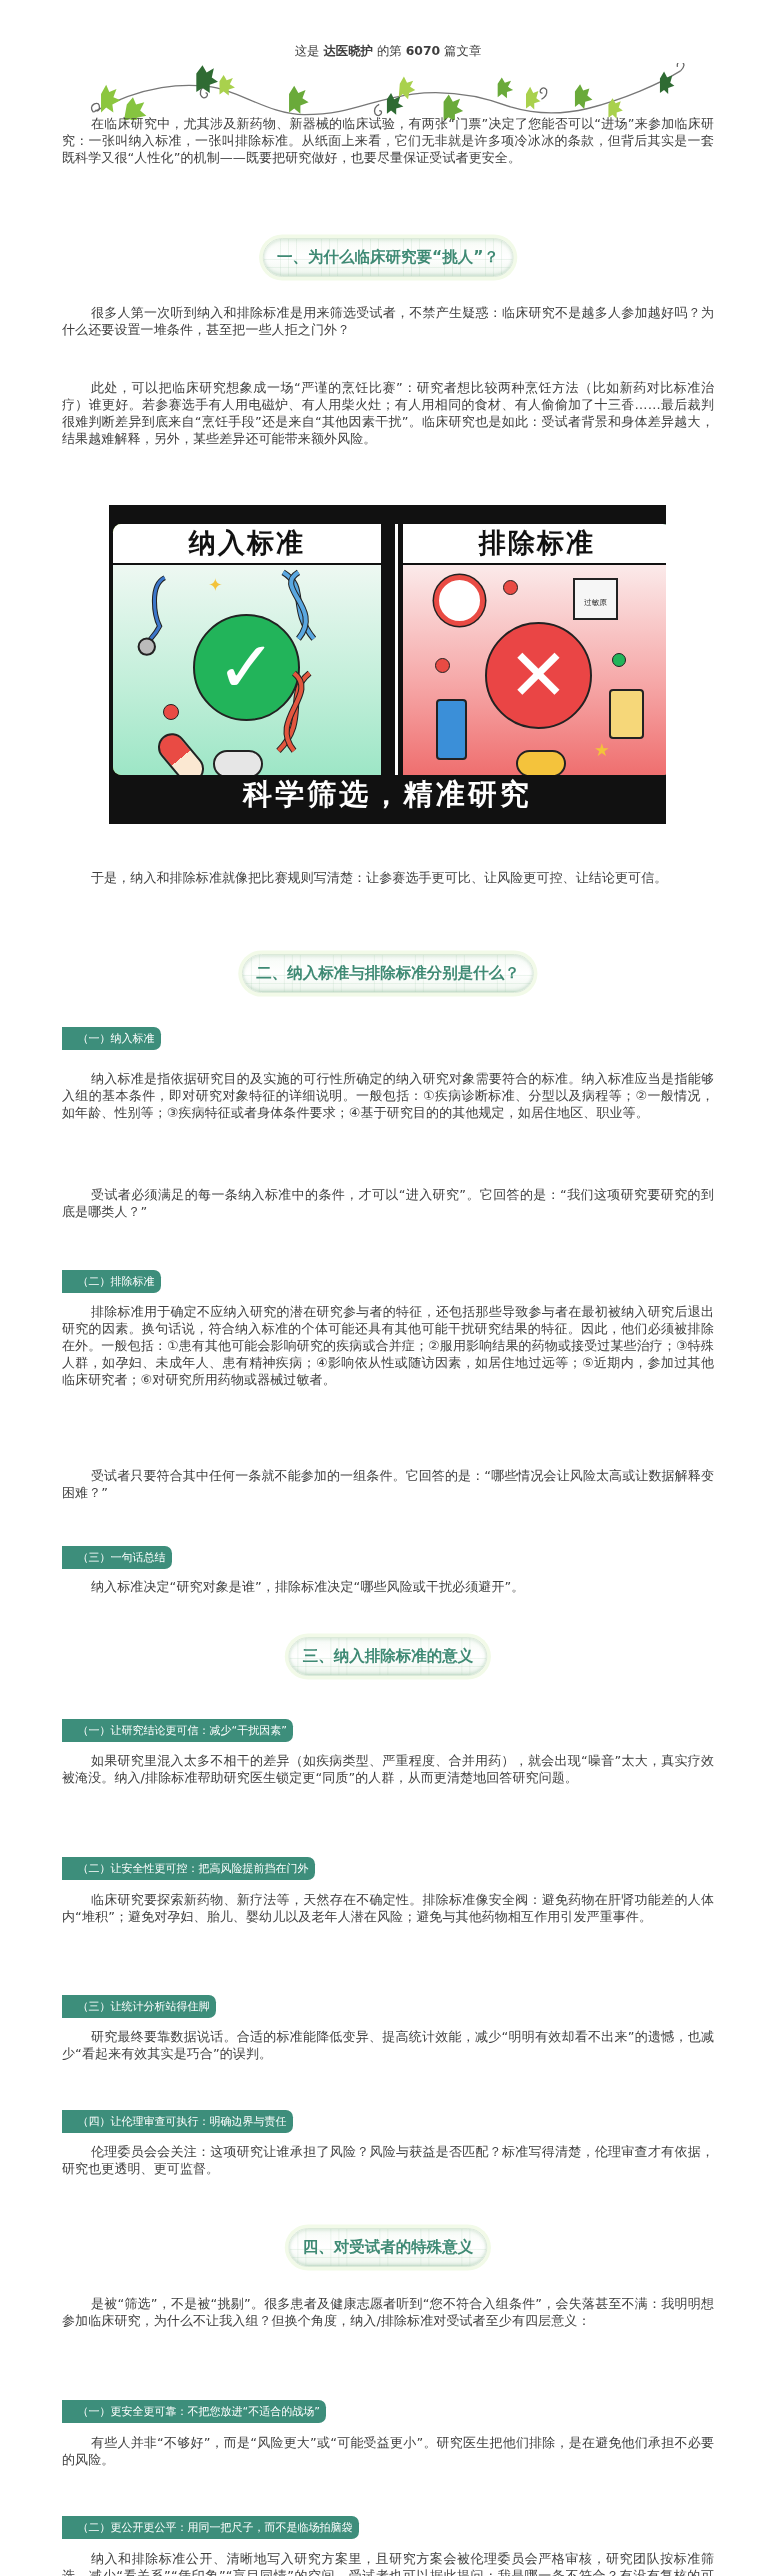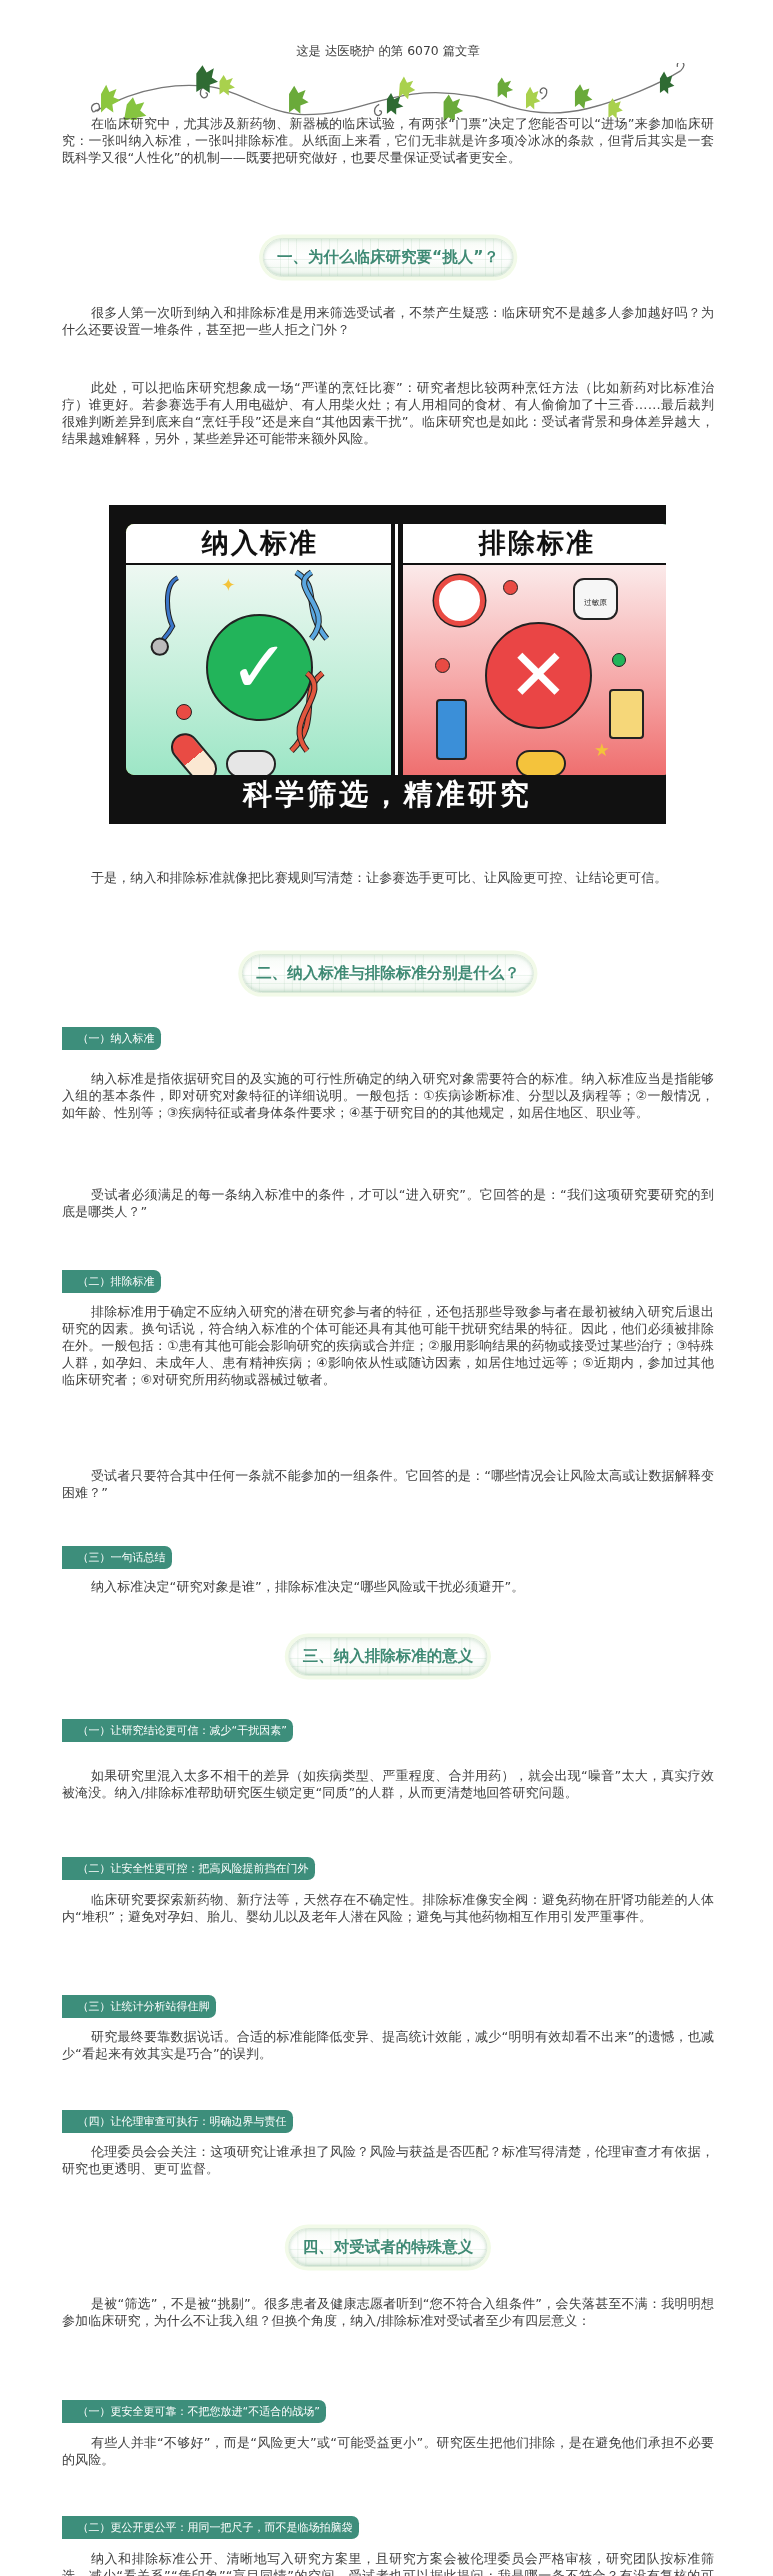--- a/index.html
+++ b/index.html
@@ -1,41 +1,41 @@
 <!DOCTYPE html>
 <html style="font-size:8.2px"><head>
 <meta charset="utf-8">
 <style>
   html, body { margin: 0; padding: 0; background: #ffffff; }
   body { width: 774px; height: 3073px; position: relative; overflow: hidden;
          font-family: "DejaVu Sans", "Liberation Sans", sans-serif; color: #3f3f3f; }
   .article { position: absolute; left: 62px; width: 652px; top: 0; }
   .intro-line { position: absolute; top: 43px; left: 0; width: 652px; text-align: center;
                 font-size: 12.4px; color: #3f3f3f; }
-  .intro-line b { font-weight: normal; }
+  .intro-line b { font-weight: bold; }
   .vine { position: absolute; top: 63px; left: 20.6px; width: 613px; height: 57px; }
   .p { position: absolute; left: 0; width: 652px; font-size: 13px; line-height: 17px;
        text-indent: 29px; letter-spacing: 0.1px; color: #404040; margin: 0; text-align: justify; }
   .h-main { position: absolute; left: 50%; transform: translateX(-50%);
             height: 37px; border-radius: 20.6px; padding: 0 13.4px;
             background:
               repeating-linear-gradient(0deg, rgba(160,200,170,0.18) 0 0.5px, transparent 0.5px 8.2px),
               repeating-linear-gradient(90deg, rgba(160,200,170,0.18) 0 0.5px, transparent 0.5px 8.2px),
               linear-gradient(180deg, #f7fbf6 0%, #ffffff 50%, #eef6ee 100%);
             border: 1.5px solid #dbe9d9;
             box-shadow: 0 0 0 3.6px #f2fae8, inset 0 -2.1px 3.1px rgba(150,190,160,0.35), inset 0 2.1px 3.1px rgba(150,190,160,0.25);
             display: flex; align-items: center; justify-content: flex-end; white-space: nowrap;
             font-size: 15.5px; font-weight: bold; color: #3f8a74; }
   .h-sub { position: absolute; left: 0; height: 23px; background: #3d8e7b; color: #ffffff;
            border-radius: 0 7.2px 7.2px 0; padding: 0 6.2px 0 15.5px; display: flex; align-items: center;
            font-size: 11px; white-space: nowrap; }
   .figure { position: absolute; left: 47px; top: 505px; width: 557px; height: 319px; background: #111;
             overflow: hidden; }
   .panel { position: absolute; top: 18.5px; width: 268px; height: 251px; border-radius: 7.2px 0 0 7.2px; overflow: hidden; }
-  .panel.left { left: 17px; border-radius: 8.2px 0 0 8.2px; background: #bef264; text-align: center; }
+  .panel.left { left: 4px; border-radius: 8.2px 0 0 8.2px; background: #bef264; text-align: center; }
   .panel.right { left: 294px; border-radius: 0 8.2px 8.2px 0; background: #15803d; }
   .panel-title { height: 39px; background: #ffffff; border-bottom: 2.1px solid #111; display: flex;
                  align-items: center; justify-content: center; font-size: 27px; font-weight: bold; color: #111; letter-spacing: 2.1px; }
   .panel-body { position: absolute; top: 41px; left: 0; right: 0; bottom: 0; }
   .panel.left .panel-body { background: linear-gradient(180deg, #eef8f2 0%, #bfeed8 60%, #9de6c6 100%); }
   .panel.right .panel-body { background: linear-gradient(180deg, #fbeaea 0%, #f6a9a9 55%, #ef6f6f 100%); }
   .divider { position: absolute; left: 282px; top: 18.5px; width: 11.3px; height: 251px; background: #111; }
   .divider::before { content: ""; position: absolute; left: 4.1px; top: 0; width: 3.1px; height: 251px; background: #fff; }
   .figure-caption { position: absolute; left: 0; right: 0; bottom: 9.3px; text-align: center; color: #ffffff;
                     font-size: 29px; font-weight: bold; letter-spacing: 3.1px; }
@@ -120,21 +120,21 @@
   </div>
   <div class="divider"></div>
   <div class="panel right">
     <div class="panel-title">排除标准</div>
     <div class="panel-body">
       <div class="big-circle no" style="left:82px;top:57px;">
           <span class="glyph">✕</span>
         </div>
       <div style="position:absolute;left:31px;top:10.3px;width:41px;height:41px;border-radius:50%;border:5.2px solid #e94b44;box-shadow:0 0 0 1.5px #222;background:#fff;"></div>
       <div class="dot" style="left:100px;top:15.5px;width:13.4px;height:13.4px;background:#e94b44;"></div>
-      <div style="position:absolute;left:170px;top:13px;width:41px;height:38px;border:2.1px solid #222;border-radius:11px;background:#f6f6f6;display:flex;align-items:flex-end;justify-content:center;">
+      <div style="position:absolute;left:170px;top:13px;width:41px;height:38px;border:2.1px solid #222;border-radius:0;background:#f6f6f6;display:flex;align-items:flex-end;justify-content:center;">
         <span style="font-size:7.7px;color:#333;margin-bottom:9.3px;">过敏原</span>
       </div>
       <div class="dot" style="left:32px;top:93px;width:13.4px;height:13.4px;background:#e94b44;"></div>
       <div class="dot" style="left:209px;top:88px;width:12.4px;height:12.4px;background:#22b45a;"></div>
       <div style="position:absolute;left:33px;top:134px;width:27px;height:57px;border:2.1px solid #222;border-radius:4.1px;background:#3b8fd8;"></div>
       <div style="position:absolute;left:206px;top:124px;width:31px;height:46px;border:2.1px solid #222;border-radius:4.1px;background:#f6d779;"></div>
       <div class="pill" style="left:113px;top:185px;width:46px;height:23px;background:#f4c33c;"></div>
       <div style="position:absolute;left:191px;top:175px;font-size:17.5px;color:#f3c33a;">★</div>
     </div>
   </div>
@@ -157,21 +157,21 @@
   <p class="p" style="top:1467px;">受试者只要符合其中任何一条就不能参加的一组条件。它回答的是：“哪些情况会让风险太高或让数据解释变困难？”</p>
 
   <div class="h-sub" style="top:1546px;">（三）一句话总结</div>
   <p class="p" style="top:1578px;">纳入标准决定“研究对象是谁”，排除标准决定“哪些风险或干扰必须避开”。</p>
 
   <div class="h-main" style="top:1637px;">
     <span>三、纳入排除标准的意义</span>
   </div>
 
   <div class="h-sub" style="top:1719px;">（一）让研究结论更可信：减少“干扰因素”</div>
-  <p class="p" style="top:1752px;margin-top:15px;">如果研究里混入太多不相干的差异（如疾病类型、严重程度、合并用药），就会出现“噪音”太大，真实疗效被淹没。纳入/排除标准帮助研究医生锁定更“同质”的人群，从而更清楚地回答研究问题。</p>
+  <p class="p" style="top:1752px;">如果研究里混入太多不相干的差异（如疾病类型、严重程度、合并用药），就会出现“噪音”太大，真实疗效被淹没。纳入/排除标准帮助研究医生锁定更“同质”的人群，从而更清楚地回答研究问题。</p>
 
   <div class="h-sub" style="top:1857px;">（二）让安全性更可控：把高风险提前挡在门外</div>
   <p class="p" style="top:1891px;">临床研究要探索新药物、新疗法等，天然存在不确定性。排除标准像安全阀：避免药物在肝肾功能差的人体内“堆积”；避免对孕妇、胎儿、婴幼儿以及老年人潜在风险；避免与其他药物相互作用引发严重事件。</p>
 
   <div class="h-sub" style="top:1995px;">（三）让统计分析站得住脚</div>
   <p class="p" style="top:2028px;">研究最终要靠数据说话。合适的标准能降低变异、提高统计效能，减少“明明有效却看不出来”的遗憾，也减少“看起来有效其实是巧合”的误判。</p>
 
   <div class="h-sub" style="top:2110px;">（四）让伦理审查可执行：明确边界与责任</div>
   <p class="p" style="top:2143px;">伦理委员会会关注：这项研究让谁承担了风险？风险与获益是否匹配？标准写得清楚，伦理审查才有依据，研究也更透明、更可监督。</p>
 

